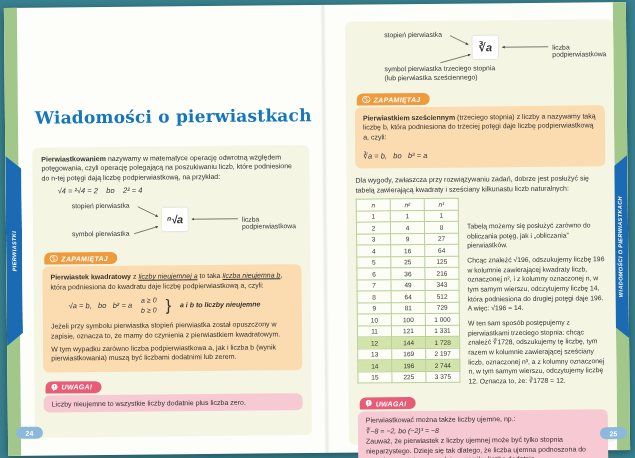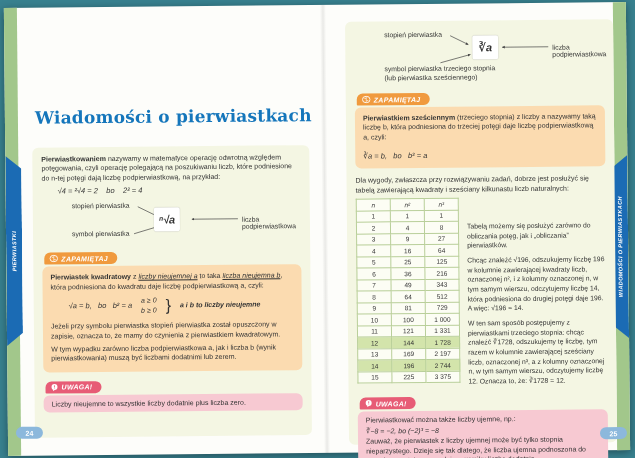--- a/index.html
+++ b/index.html
@@ -81,21 +81,21 @@
             <marker id="ah" markerWidth="5" markerHeight="5" refX="3.6" refY="2" orient="auto">
               <path d="M0,0L4,2L0,4z" fill="#444"></path>
             </marker>
           </defs>
           <line x1="96" y1="9" x2="116" y2="19" stroke="#444" stroke-width="0.7" marker-end="url(#ah)"></line>
           <line x1="92" y1="36" x2="116" y2="29" stroke="#444" stroke-width="0.7" marker-end="url(#ah)"></line>
           <line x1="196" y1="22" x2="150" y2="22" stroke="#444" stroke-width="0.7" marker-end="url(#ah)"></line>
         </svg>
         <span class="dlabel" style="left:30px;top:4px;">stopień pierwiastka</span>
         <span class="dlabel" style="left:30px;top:32px;">symbol pierwiastka</span>
-        <span class="dbox" style="left:112px;top:10px;">ⁿ√a</span>
+        <span class="dbox" style="left:120px;top:10px;">ⁿ√a</span>
         <span class="dlabel" style="left:200px;top:19px;">liczba podpierwiastkowa</span>
       </div>
 
       <div class="btab rtab">
         <svg width="9" height="8" viewBox="0 0 9 8">
           <ellipse cx="4.5" cy="4" rx="3.8" ry="3.2" fill="none" stroke="#fff" stroke-width="0.9"></ellipse>
           <path d="M4.5 1 v6 M2.6 3 h1.6 M4.8 5 h1.7" stroke="#fff" stroke-width="0.6" fill="none"></path>
         </svg>
         <span>ZAPAMIĘTAJ</span>
       </div>

